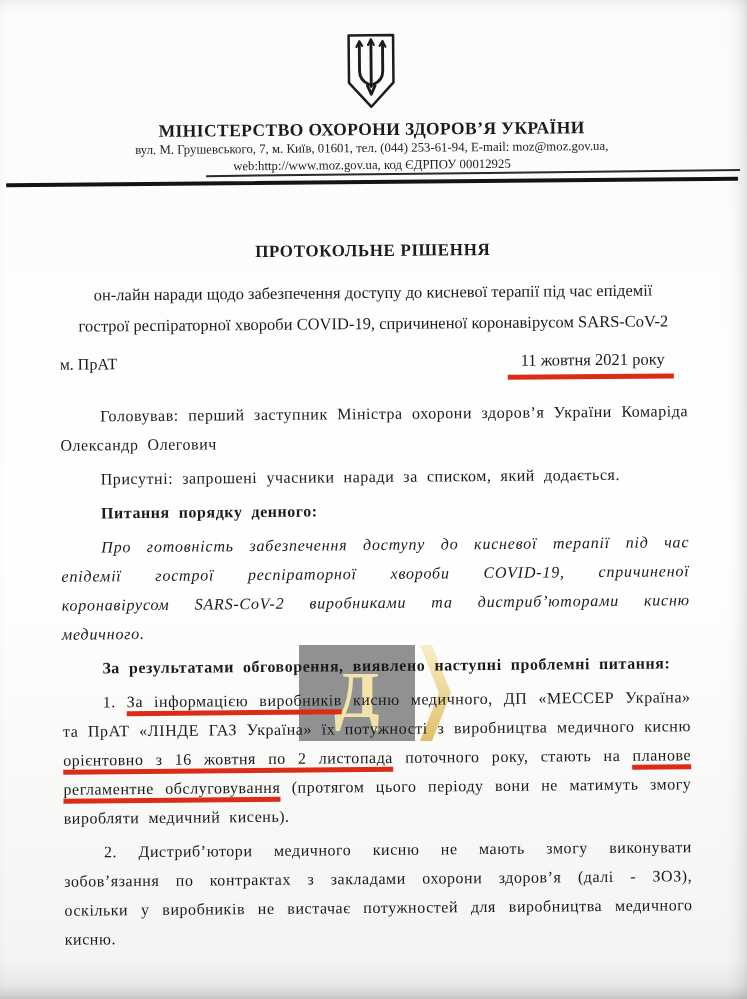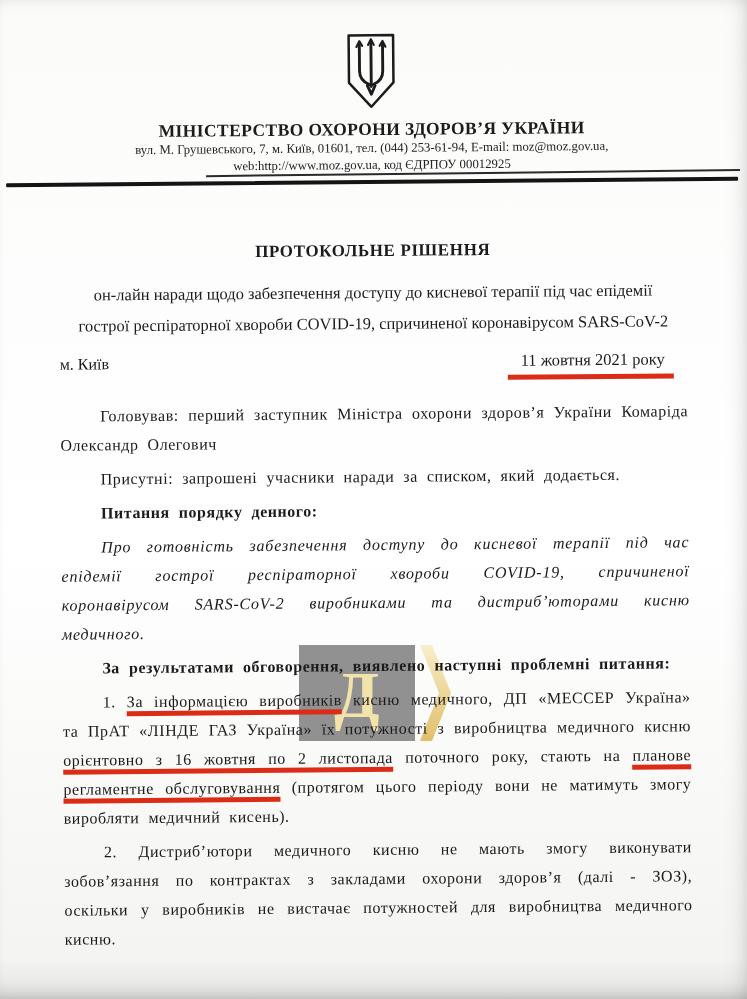--- a/index.html
+++ b/index.html
@@ -109,21 +109,21 @@
 
     <h1 class="ministry">МІНІСТЕРСТВО ОХОРОНИ ЗДОРОВ’Я УКРАЇНИ</h1>
     <div class="addr">вул. М. Грушевського, 7, м. Київ, 01601, тел. (044) 253-61-94, E-mail: moz@moz.gov.ua,</div>
     <div class="addr">web:http://www.moz.gov.ua, код ЄДРПОУ 00012925</div>
     <div class="rule"></div>
 
     <h2 class="doc-title">ПРОТОКОЛЬНЕ РІШЕННЯ</h2>
     <p class="subtitle">он-лайн наради щодо забезпечення доступу до кисневої терапії під час епідемії гострої респіраторної хвороби COVID-19, спричиненої коронавірусом SARS-CoV-2</p>
 
     <div class="meta-row">
-      <span>м. Київ</span>
+      <span>м. ПрАТ</span>
       <span class="date redline">11 жовтня 2021 року</span>
     </div>
 
     <p class="para first">Головував: перший заступник Міністра охорони здоров’я України Комаріда Олександр Олегович</p>
     <p class="para">Присутні: запрошені учасники наради за списком, який додається.</p>
     <p class="para bold">Питання порядку денного:</p>
     <p class="para italic">Про готовність забезпечення доступу до кисневої терапії під час епідемії гострої респіраторної хвороби COVID-19, спричиненої коронавірусом SARS-CoV-2 виробниками та дистриб’юторами кисню медичного.</p>
     <p class="para bold">За результатами обговорення, виявлено наступні проблемні питання:</p>
 
     <p class="para"><span>1. </span><span class="u">За інформацією виробників</span><span> кисню медичного, ДП «МЕССЕР Україна» та ПрАТ «ЛІНДЕ ГАЗ Україна» їх потужності з виробництва медичного кисню </span><span class="u">орієнтовно з 16 жовтня по 2 листопада</span><span> поточного року, стають на </span><span class="u">планове регламентне обслуговування</span><span> (протягом цього періоду вони не матимуть змогу виробляти медичний кисень).</span></p>

